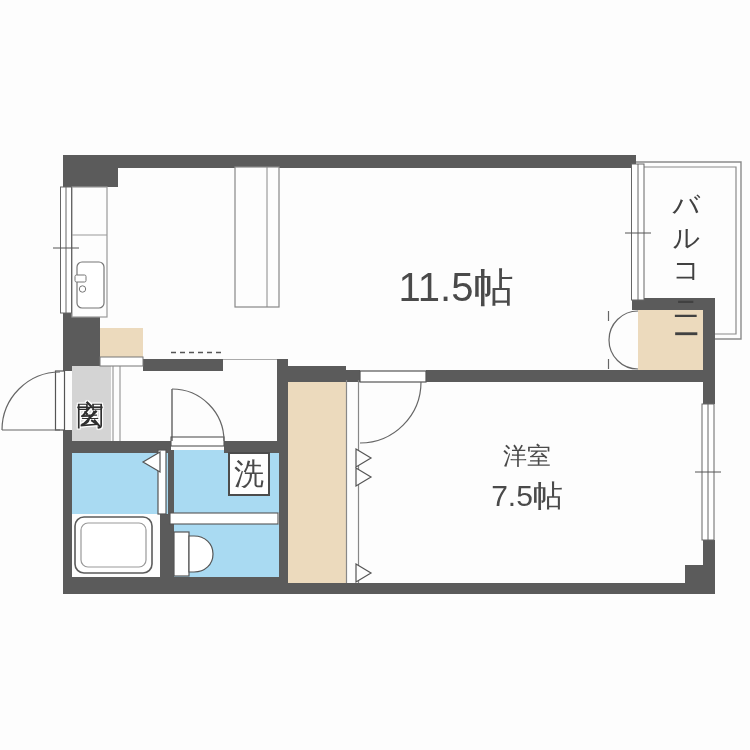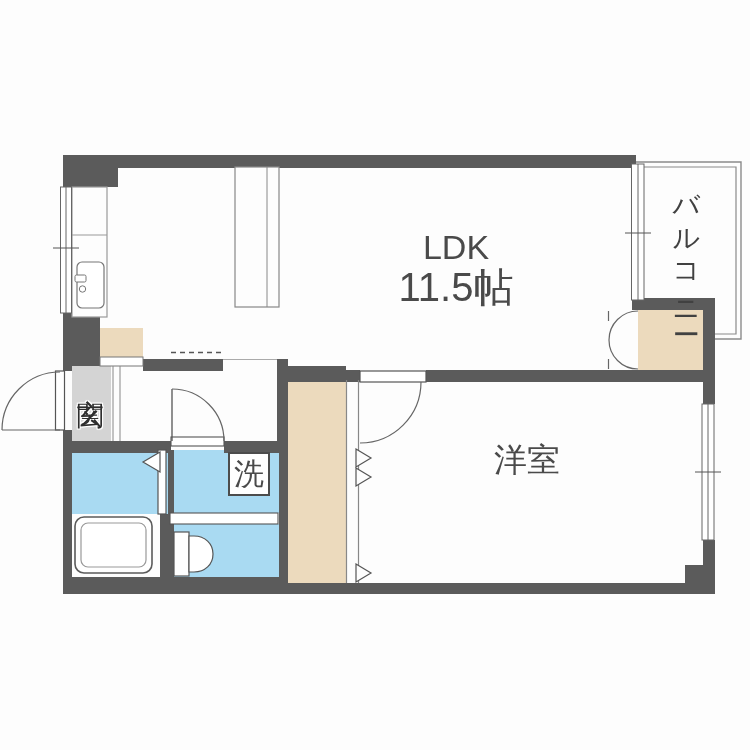--- a/index.html
+++ b/index.html
@@ -157,24 +157,24 @@
       <rect x="75" y="517" width="77" height="56" rx="9" fill="#fff" stroke="#5b5b5b" stroke-width="1.6"></rect>
       <rect x="81" y="523" width="65" height="44" rx="7" fill="none" stroke="#999" stroke-width="1.2"></rect>
     </g>
 
     <g>
       <rect x="174" y="532" width="15" height="44" fill="#fff" stroke="#555" stroke-width="1.2"></rect>
       <path d="M189,536 L194,536 C205,536 213,543.5 213,554 C213,564.5 205,572 194,572 L189,572 Z" fill="#fff" stroke="#555" stroke-width="1.2"></path>
     </g>
   </svg>
 
-  <div class="label center" id="ldk-name" style="left:391px;top:230px;width:130px;font-size:34px">LDK</div>
   <div class="label center" id="ldk-size" style="left:391px;top:266px;width:130px;font-size:40px">11.5帖</div>
 
-  <div class="label center" id="bedroom-name" style="left:462px;top:443px;width:130px;font-size:33px">洋室</div>
+  <div class="label center" id="bedroom-name" style="left:462px;top:443px;width:130px;font-size:24px">洋室</div>
+  <div class="label center" id="bedroom-size" style="left:462px;top:480px;width:130px;font-size:30px">7.5帖</div>
 
   <div class="label vert" id="balcony-label" style="left:672px;top:174px;height:170px">バルコニー</div>
 
   <div class="label vert" id="genkan-label" style="left:76px;top:378px;height:66px">玄関</div>
 
   <div id="washer-box">
     <span>洗</span>
   </div>
 
 </div>

